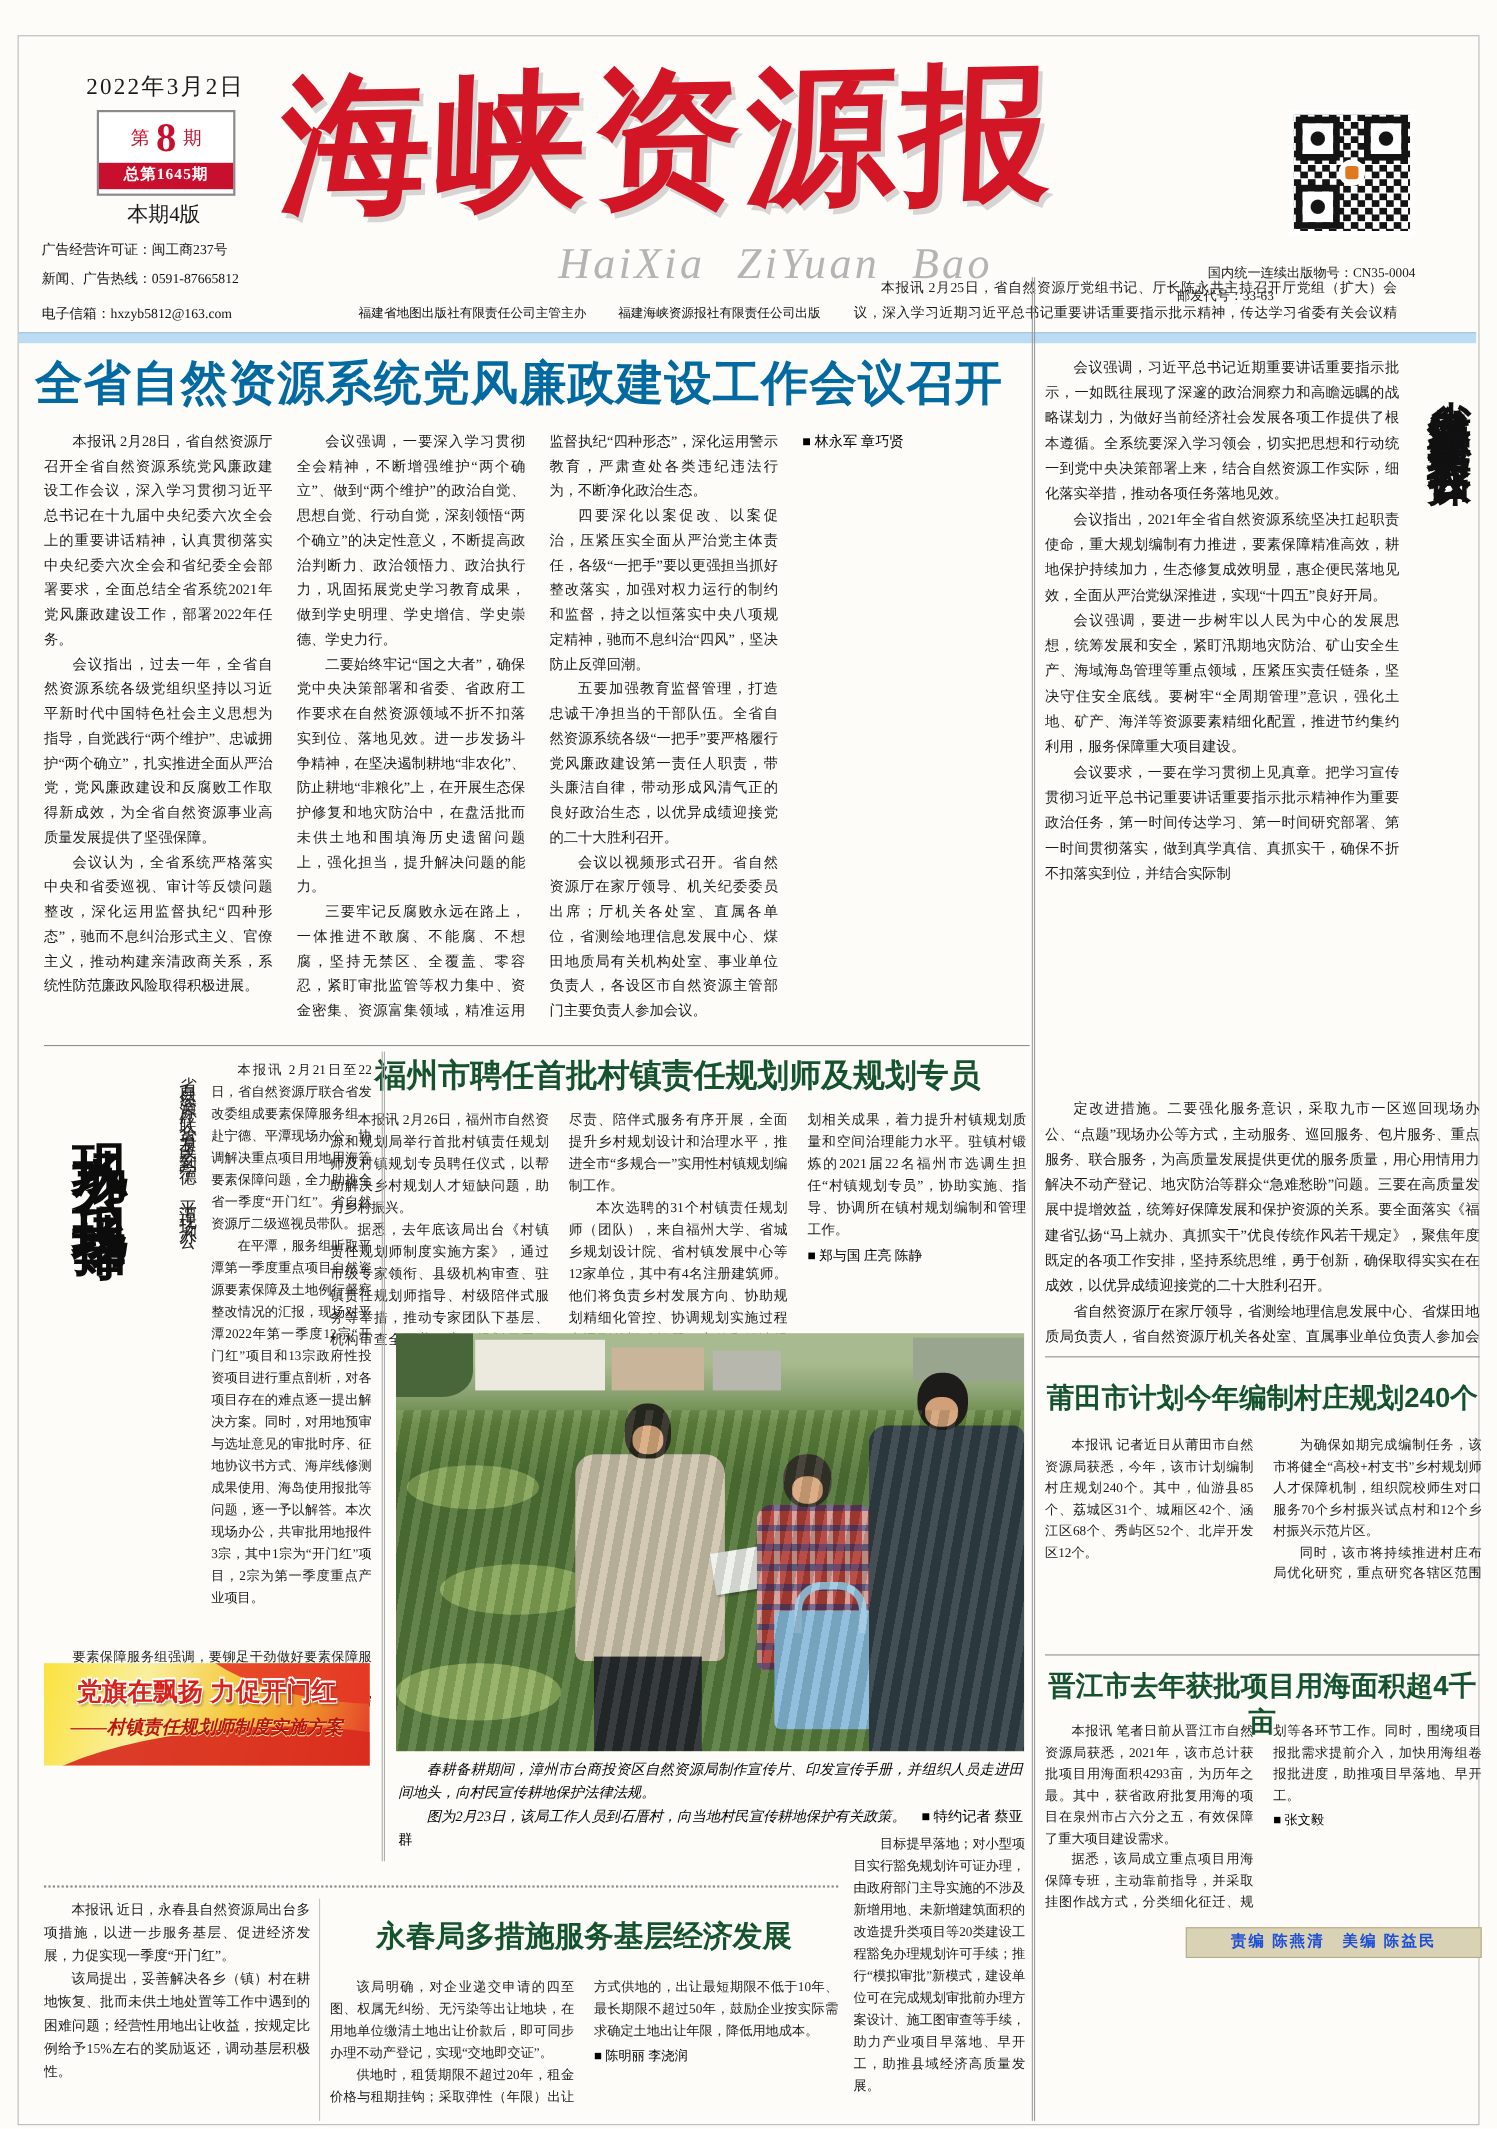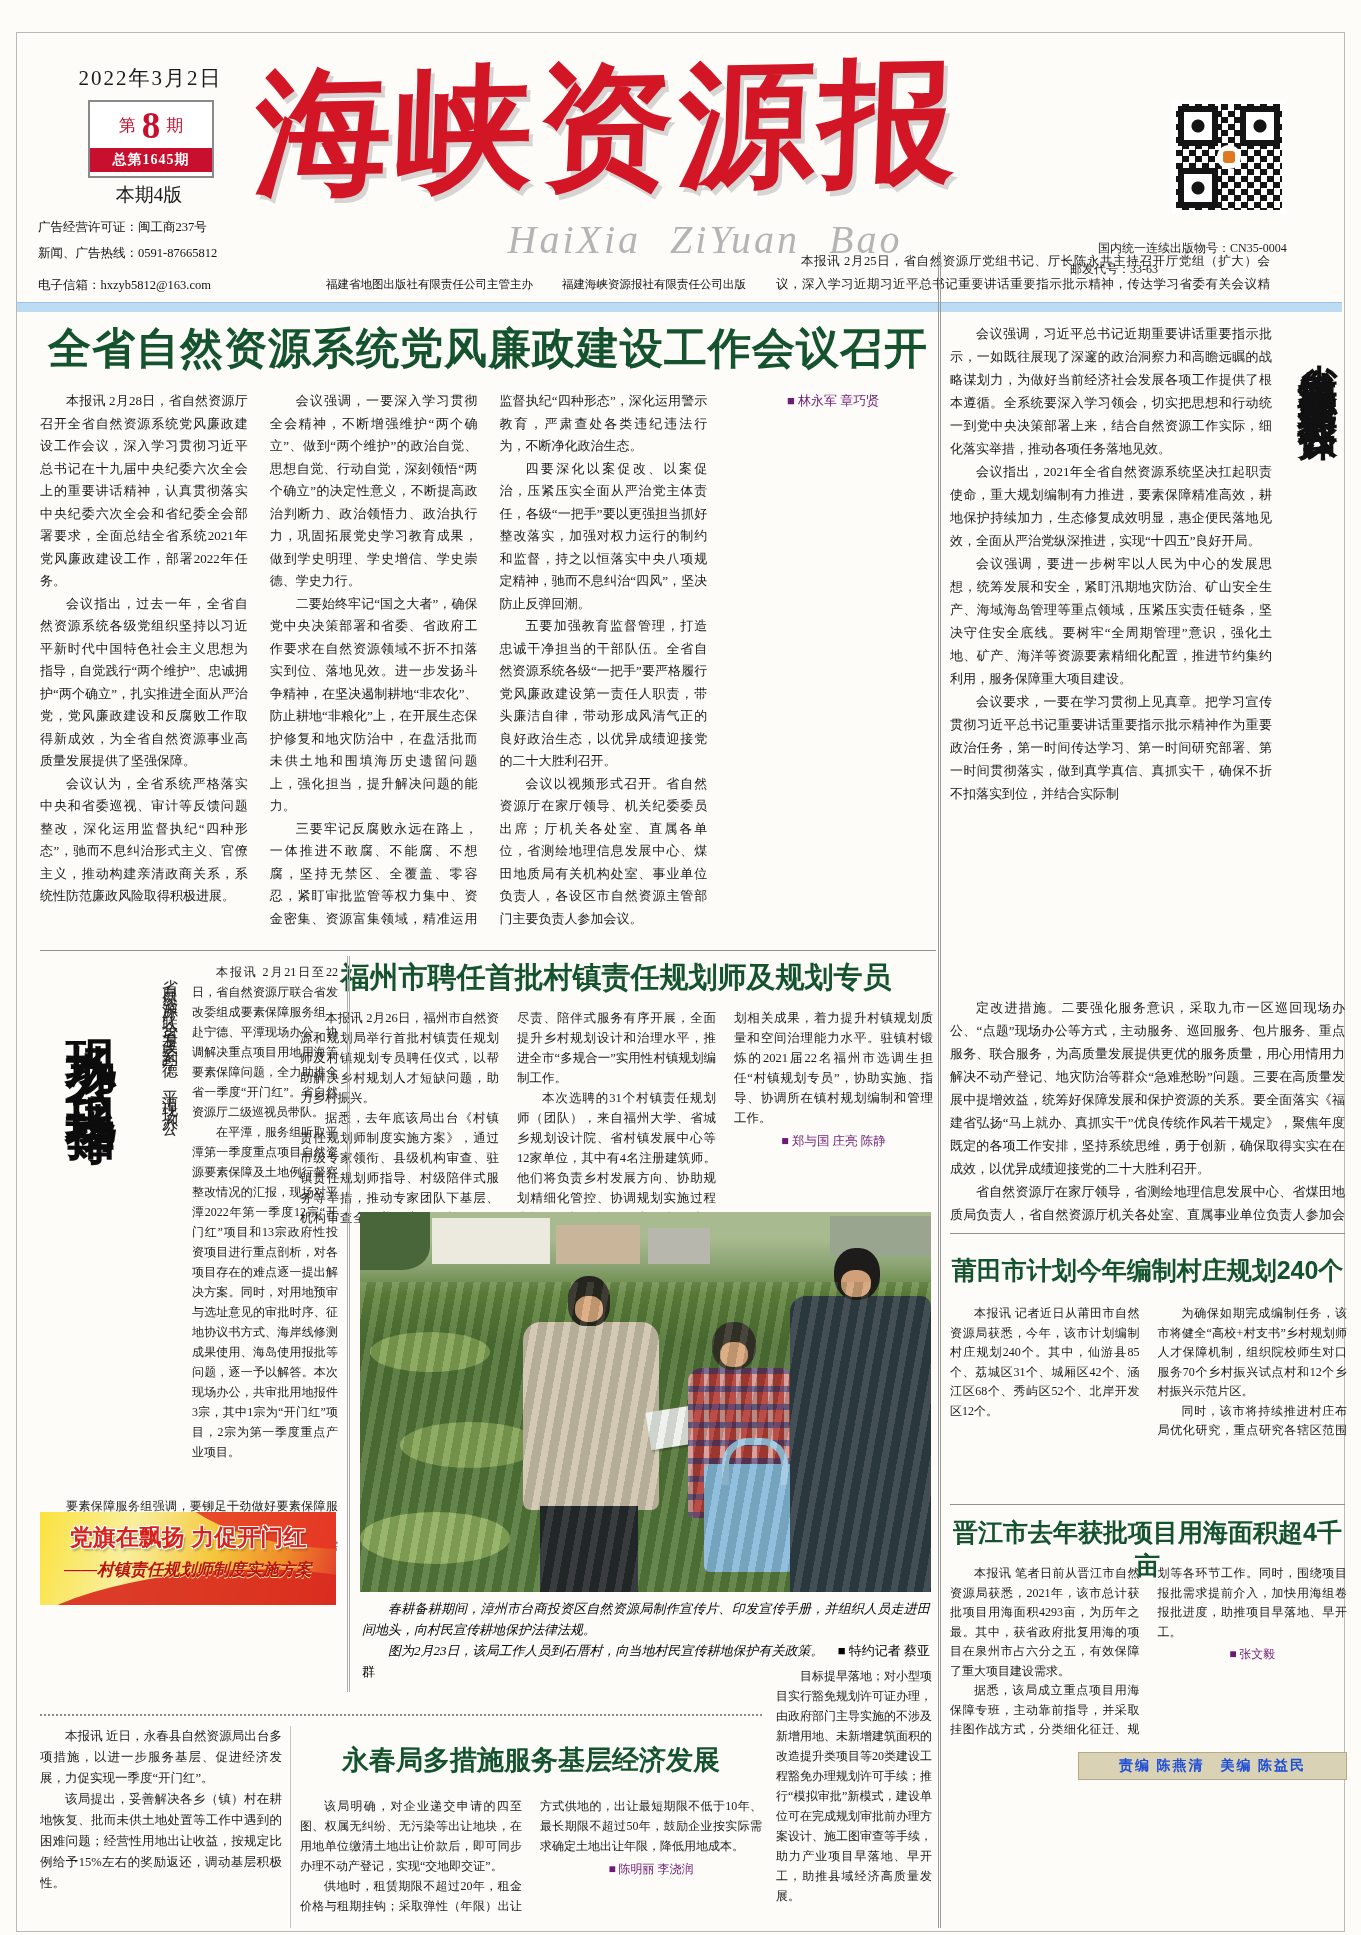--- a/index.html
+++ b/index.html
@@ -1,20 +1,20 @@
 <!DOCTYPE html>
 <html><head>
 <meta charset="utf-8">
 <style>
   html,body{margin:0;padding:0;background:#ffffff;}
   #page{position:relative;width:1361px;height:1935px;background:#fdfcf9;overflow:hidden;
         font-family:"Liberation Serif","DejaVu Serif",serif;color:#1a1a1a;}
   .abs{position:absolute;}
   p{margin:0;text-indent:2em;}
-  .byline{text-align:center;text-indent:0;margin-top:3px;color:#701a75;}
+  .byline{text-align:left;text-indent:0;margin-top:3px;color:#000000;}
   .jtext{text-align:justify;}
   
   #frame{left:16px;top:32px;width:1327px;height:1898px;border:1px solid #b9b9b9;}
   #band{left:17px;top:302px;width:1325px;height:9px;background:#bcdcf3;border-top:1px solid #9cc3e4;}
   .vrule{border-left:3px double #9a9a9a;width:0;}
   #vr-main{left:938px;top:252px;height:1676px;}
   #vr-scene{left:347px;top:956px;height:736px;border-left:3px double #adadad;}
   #vr-yc{left:290px;top:1726px;height:202px;border-left:1px solid #c2c2c2;}
   .hrule{border-top:1px solid #8f8f8f;height:0;}
   #hr-main{left:40px;top:950px;width:896px;}
@@ -41,22 +41,22 @@
   #h-cn{left:1098px;top:240px;font-size:12px;}
   #h-post{left:1070px;top:261px;font-size:12px;}
   #qr{left:1176px;top:104px;width:106px;height:106px;background:
       repeating-conic-gradient(#141414 0% 25%, #ffffff 0% 50%) 0 0/13px 13px;outline:4px solid #fff;}
   .find{position:absolute;width:28px;height:28px;border:6px solid #141414;
         background:radial-gradient(#141414 0 6px,#fff 7px);}
   #f1{left:2px;top:2px;} #f2{right:2px;top:2px;} #f3{left:2px;bottom:2px;}
   #qr-logo{position:absolute;left:41px;top:41px;width:24px;height:24px;background:#fff;border-radius:50%;}
   #qr-logo::after{content:"";position:absolute;left:6px;top:6px;width:12px;height:12px;background:#e07820;border-radius:3px;}
   
-  #main-hl{left:40px;top:320px;width:896px;text-align:center;font-family:"Liberation Sans",sans-serif;
-           font-weight:900;font-size:43px;letter-spacing:1px;color:#14532d;}
+  #main-hl{left:24px;top:320px;width:896px;text-align:center;font-family:"Liberation Sans",sans-serif;
+           font-weight:900;font-size:43px;letter-spacing:1px;color:#0369a1;}
   #main-cols{left:40px;top:390px;width:897px;height:556px;column-count:4;column-gap:22px;column-fill:auto;
              font-size:13px;line-height:22.5px;overflow:hidden;}
   
   #ra-intro{left:776px;top:250px;width:494px;height:48px;font-size:12.5px;line-height:23px;overflow:hidden;}
   #ra-col{left:950px;top:322px;width:322px;height:668px;font-size:13px;line-height:23px;overflow:hidden;}
   #ra-wide{left:950px;top:996px;width:395px;height:230px;font-size:13px;line-height:23px;overflow:hidden;}
   #ra-vhl{left:1283px;top:332px;width:62px;height:696px;writing-mode:vertical-rl;
           font-family:"Liberation Serif",serif;font-weight:900;font-size:40px;letter-spacing:4px;color:#111;}
   
   .sub-hl{text-align:center;font-family:"Liberation Sans",sans-serif;font-weight:900;color:#14532d;}

